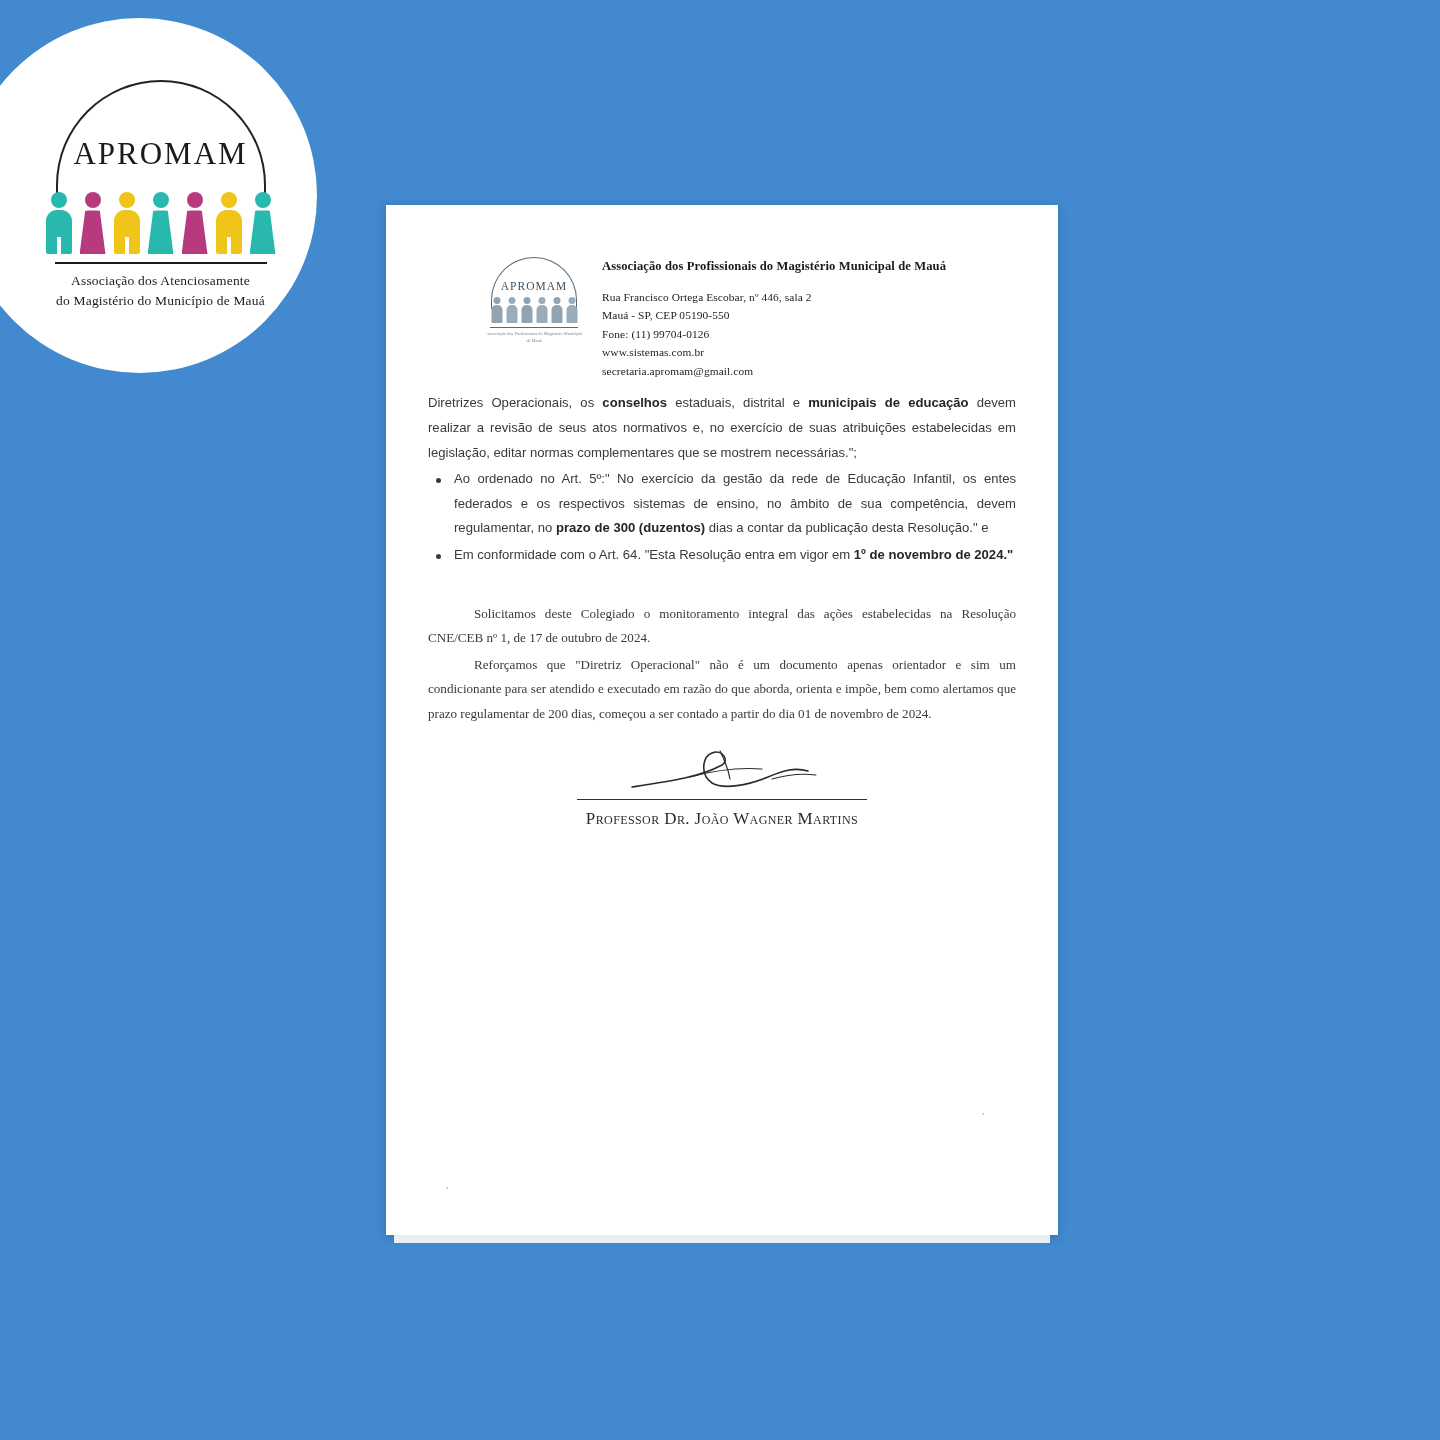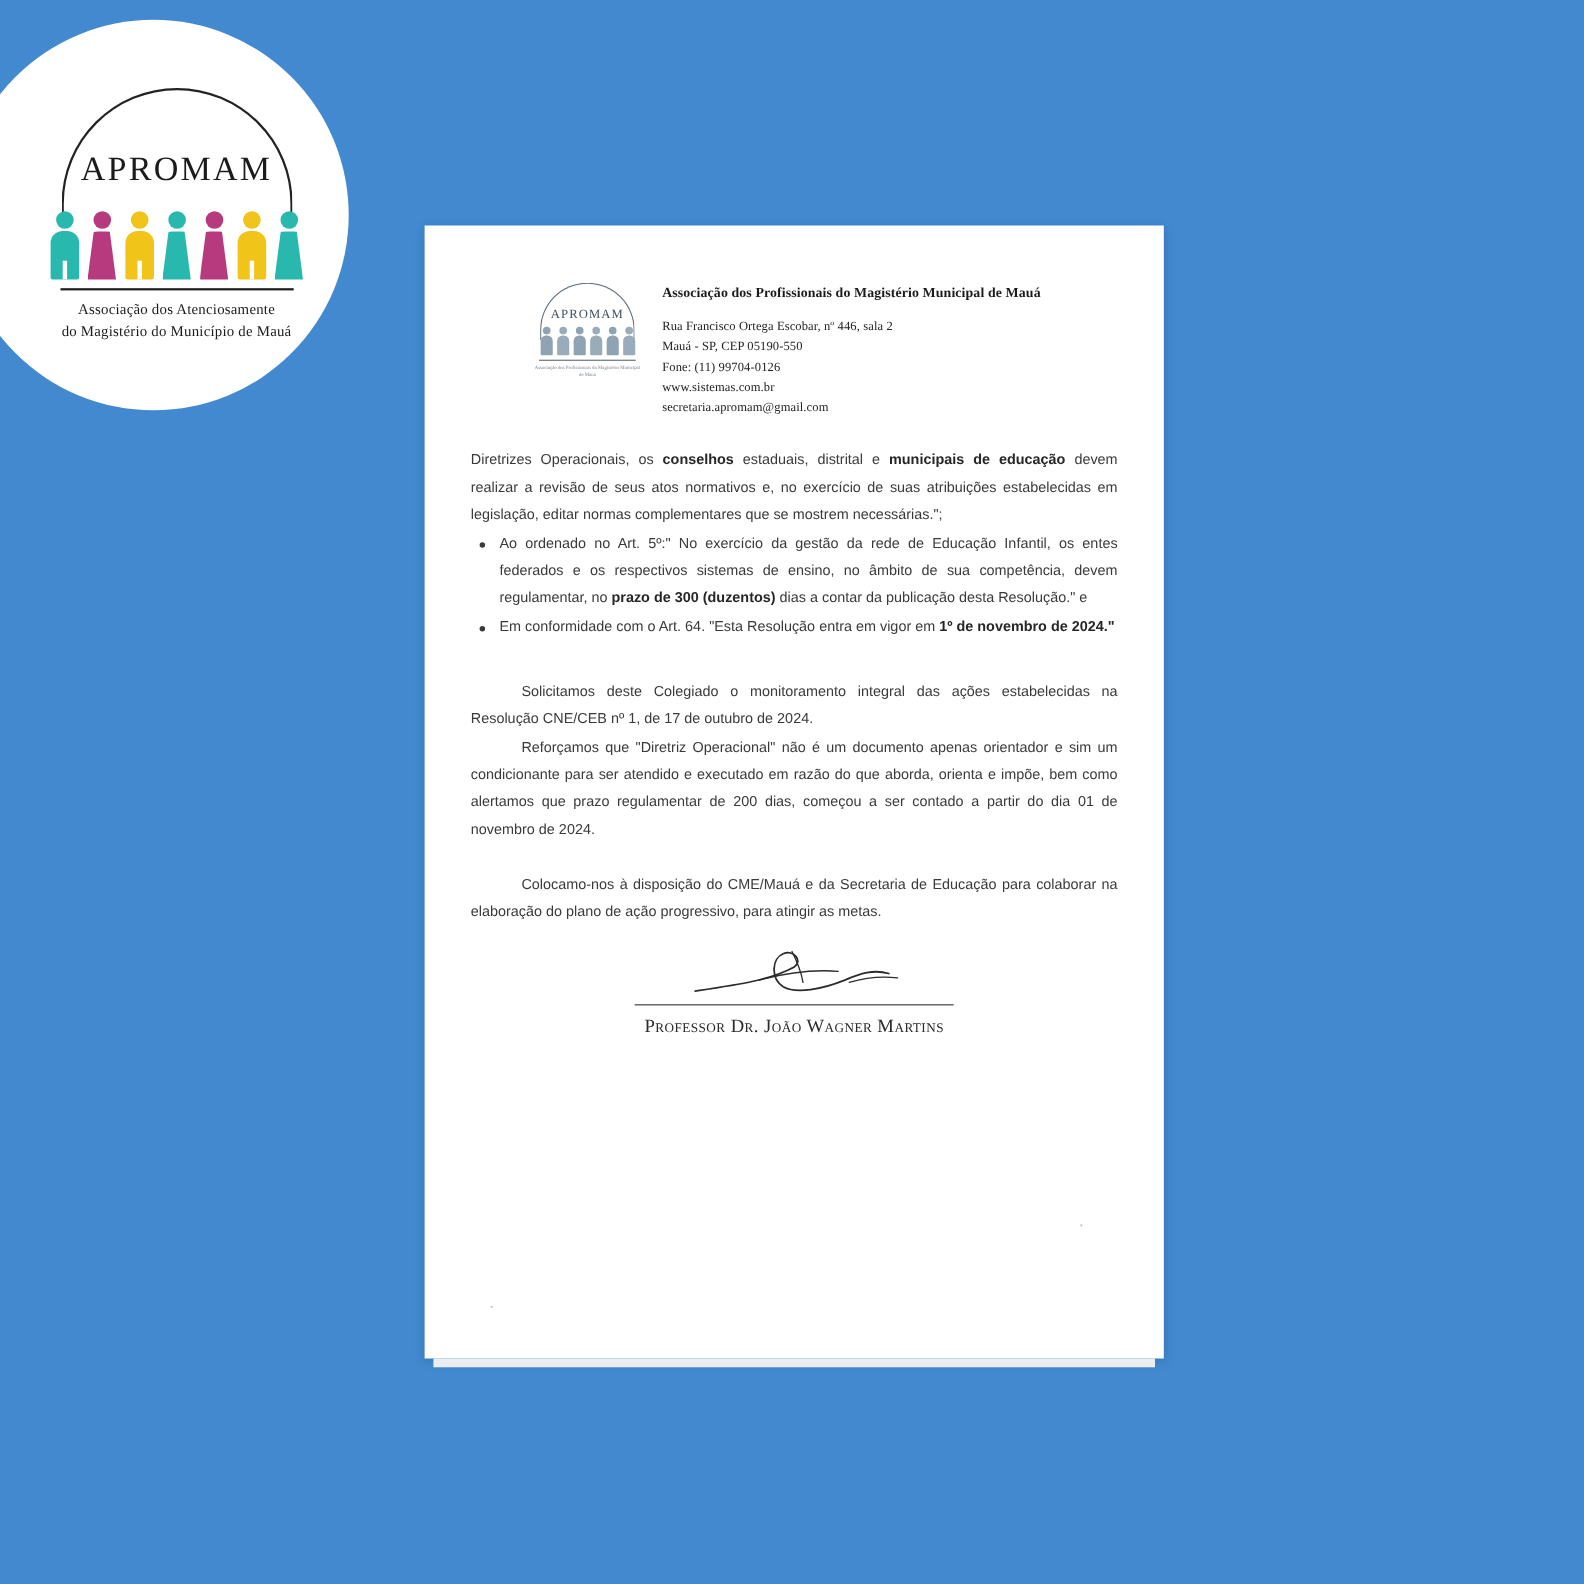--- a/index.html
+++ b/index.html
@@ -217,21 +217,21 @@
   .lh-line {
     font-family: "Liberation Serif", serif;
     font-size: 11.4px;
     color: #222;
     line-height: 1.62;
     letter-spacing: .1px;
   }
 
   
   .body-copy {
-    margin-top: 26px;
+    margin-top: 11px;
     font-size: 13.1px;
     line-height: 1.88;
     color: #3a3a3a;
     text-align: justify;
   }
   .body-copy p { margin: 0; }
   .bullets {
     list-style: none;
     margin: 0;
     padding: 0;
@@ -248,21 +248,21 @@
     left: 8px;
     top: 11px;
     width: 5px;
     height: 5px;
     border-radius: 50%;
     background: #3a3a3a;
   }
   b { color: #262626; }
 
   .para-block { margin-top: 34px; }
-  .para-block p { text-indent: 46px; margin: 0; }
+  .para-block p { text-indent: 46px; margin: 0; font-family: Liberation Serif, serif; }
   .para-block p + p { margin-top: 2px; }
   .para-gap { margin-top: 26px; }
 
   
   .closing { margin-top: 60px; font-size: 13.1px; color: #3a3a3a; padding-left: 46px; }
   .sign-area {
     margin-top: 10px;
     text-align: center;
     position: relative;
     padding: 0 60px;
@@ -400,23 +400,20 @@
         <li>
           <span>Em conformidade com o Art. 64. "Esta Resolução entra em vigor em </span><b>1º de novembro de 2024."</b>
         </li>
       </ul>
 
       <div class="para-block">
         <p>Solicitamos deste Colegiado o monitoramento integral das ações estabelecidas na Resolução CNE/CEB nº 1, de 17 de outubro de 2024.</p>
         <p>Reforçamos que "Diretriz Operacional" não é um documento apenas orientador e sim um condicionante para ser atendido e executado em razão do que aborda, orienta e impõe, bem como alertamos que prazo regulamentar de 200 dias, começou a ser contado a partir do dia 01 de novembro de 2024.</p>
       </div>
 
-      <div class="para-block para-gap">
-        <p>Colocamo-nos à disposição do CME/Mauá e da Secretaria de Educação para colaborar na elaboração do plano de ação progressivo, para atingir as metas.</p>
-      </div>
 
 
       <div class="sign-area">
         <div class="sign-scribble">
           <svg width="300" height="62" viewBox="0 0 300 62" fill="none" xmlns="http://www.w3.org/2000/svg">
             <path d="M60 50 C100 44, 128 40, 150 28 C158 23, 150 12, 140 16 C130 20, 128 38, 140 46 C152 53, 176 48, 196 40 C210 34, 222 30, 236 34" stroke="#2b2b2b" stroke-width="1.6" stroke-linecap="round" fill="none"></path>
             <path d="M118 40 C140 34, 164 30, 190 32" stroke="#2b2b2b" stroke-width="1.2" stroke-linecap="round" fill="none"></path>
             <path d="M148 14 C152 22, 156 30, 158 42" stroke="#2b2b2b" stroke-width="1.2" stroke-linecap="round" fill="none"></path>
             <path d="M200 42 C214 38, 228 36, 244 38" stroke="#2b2b2b" stroke-width="1.1" stroke-linecap="round" fill="none"></path>
           </svg>

